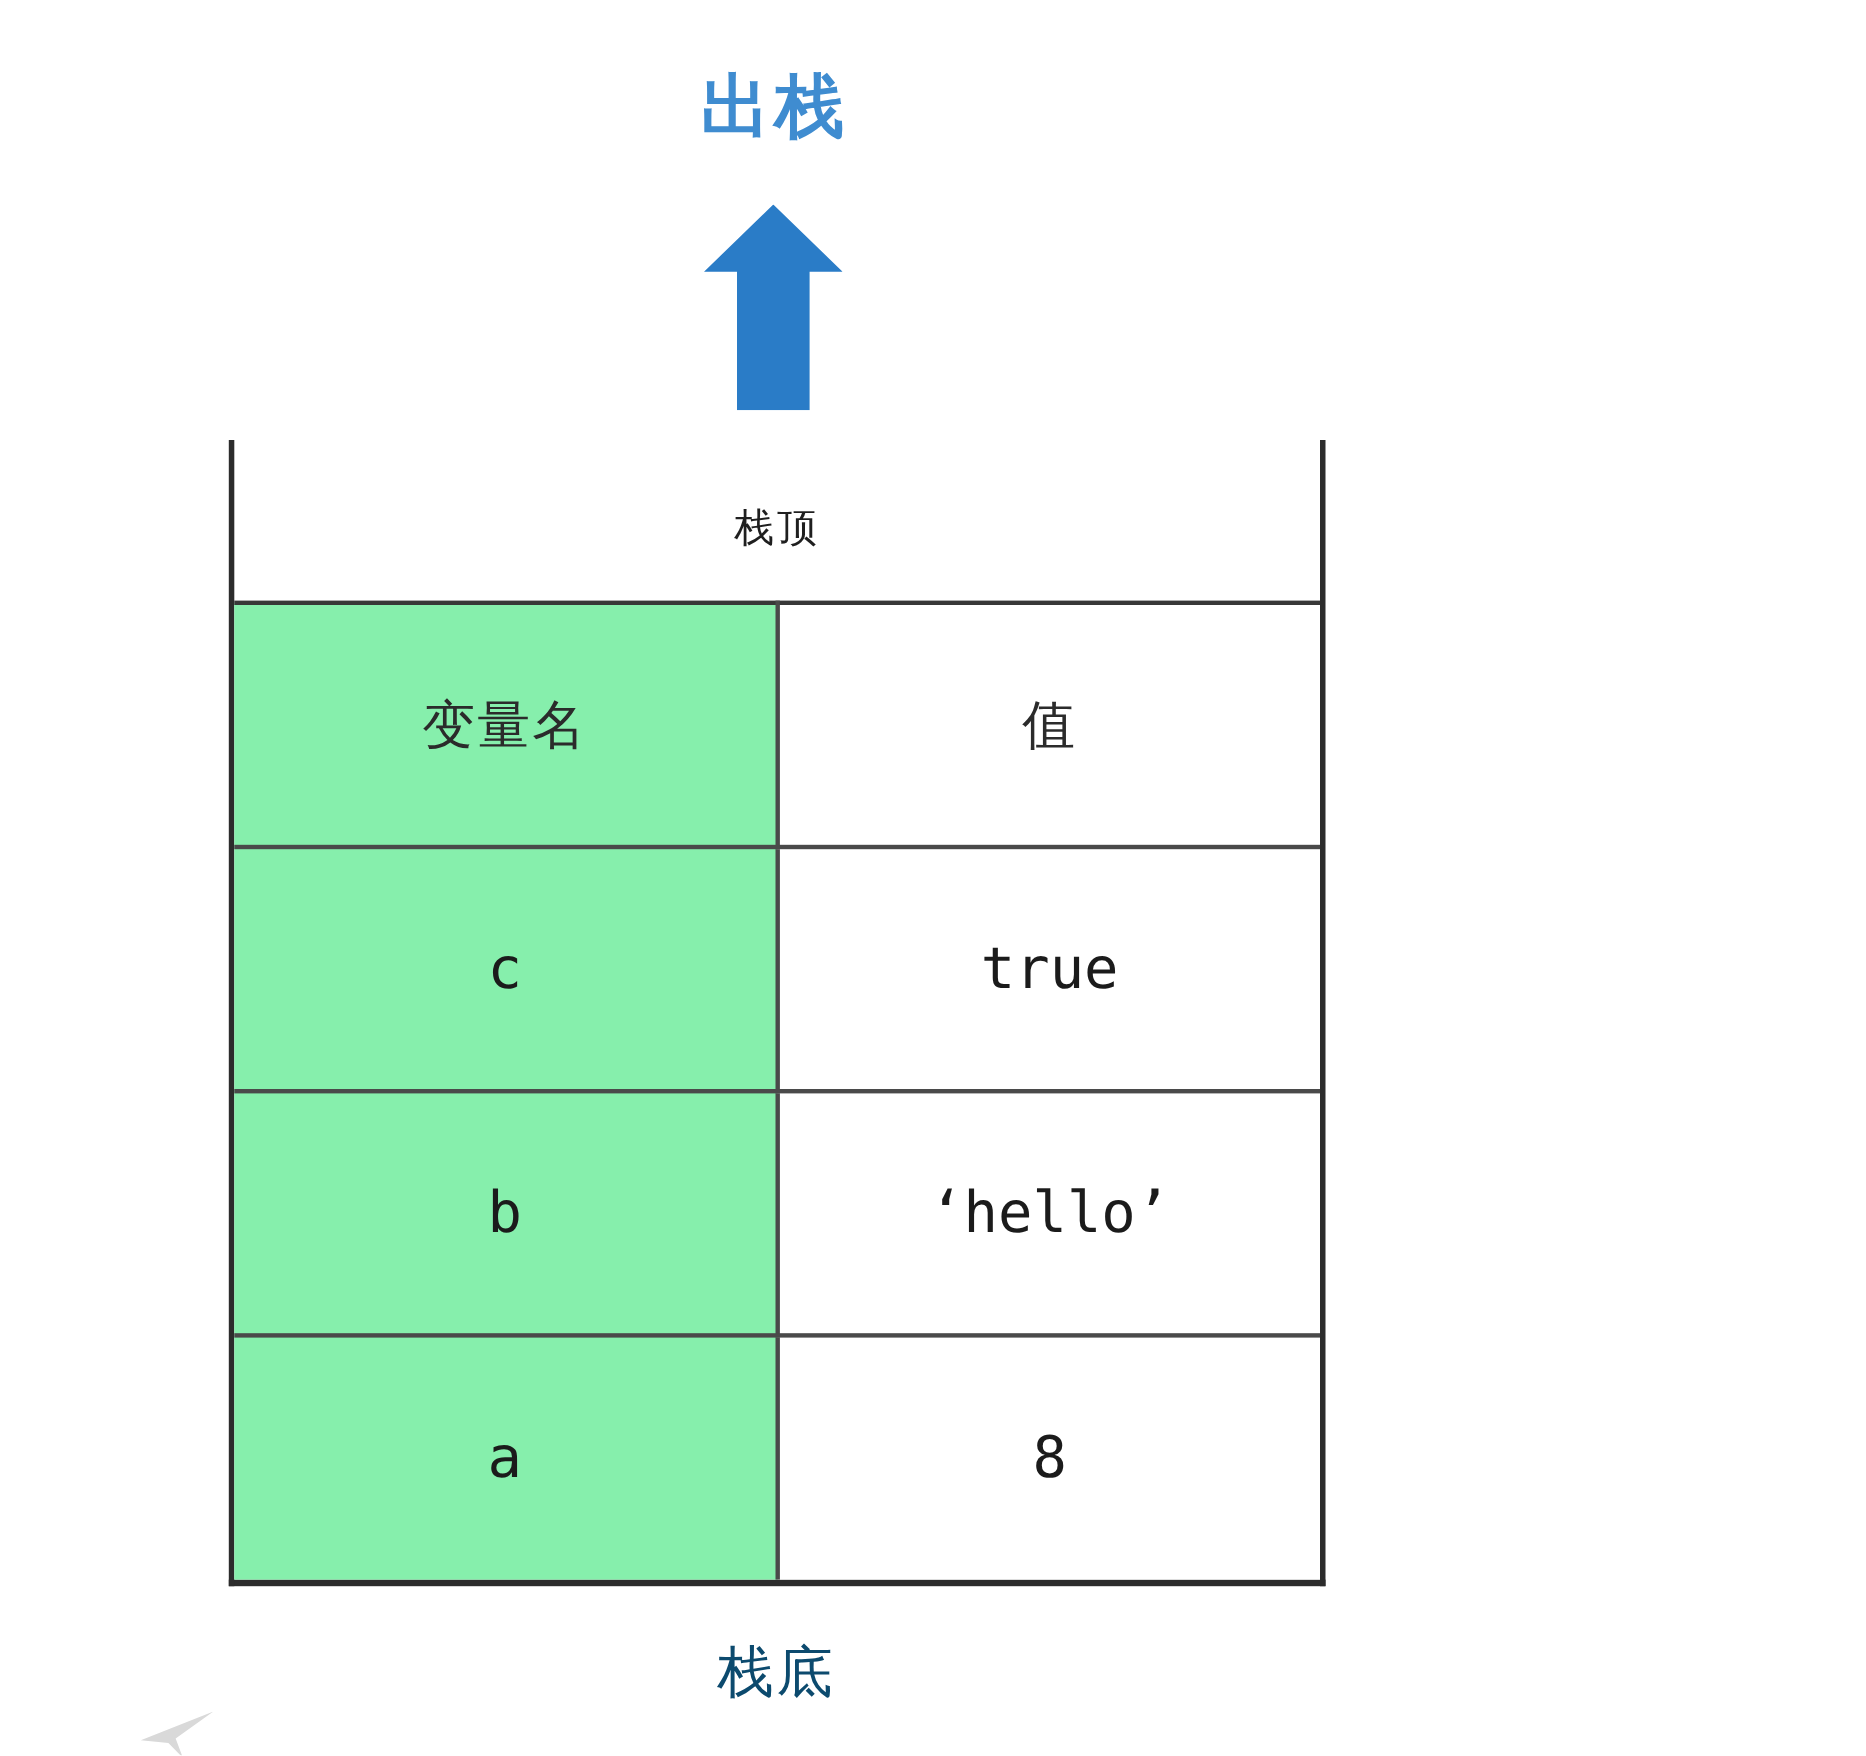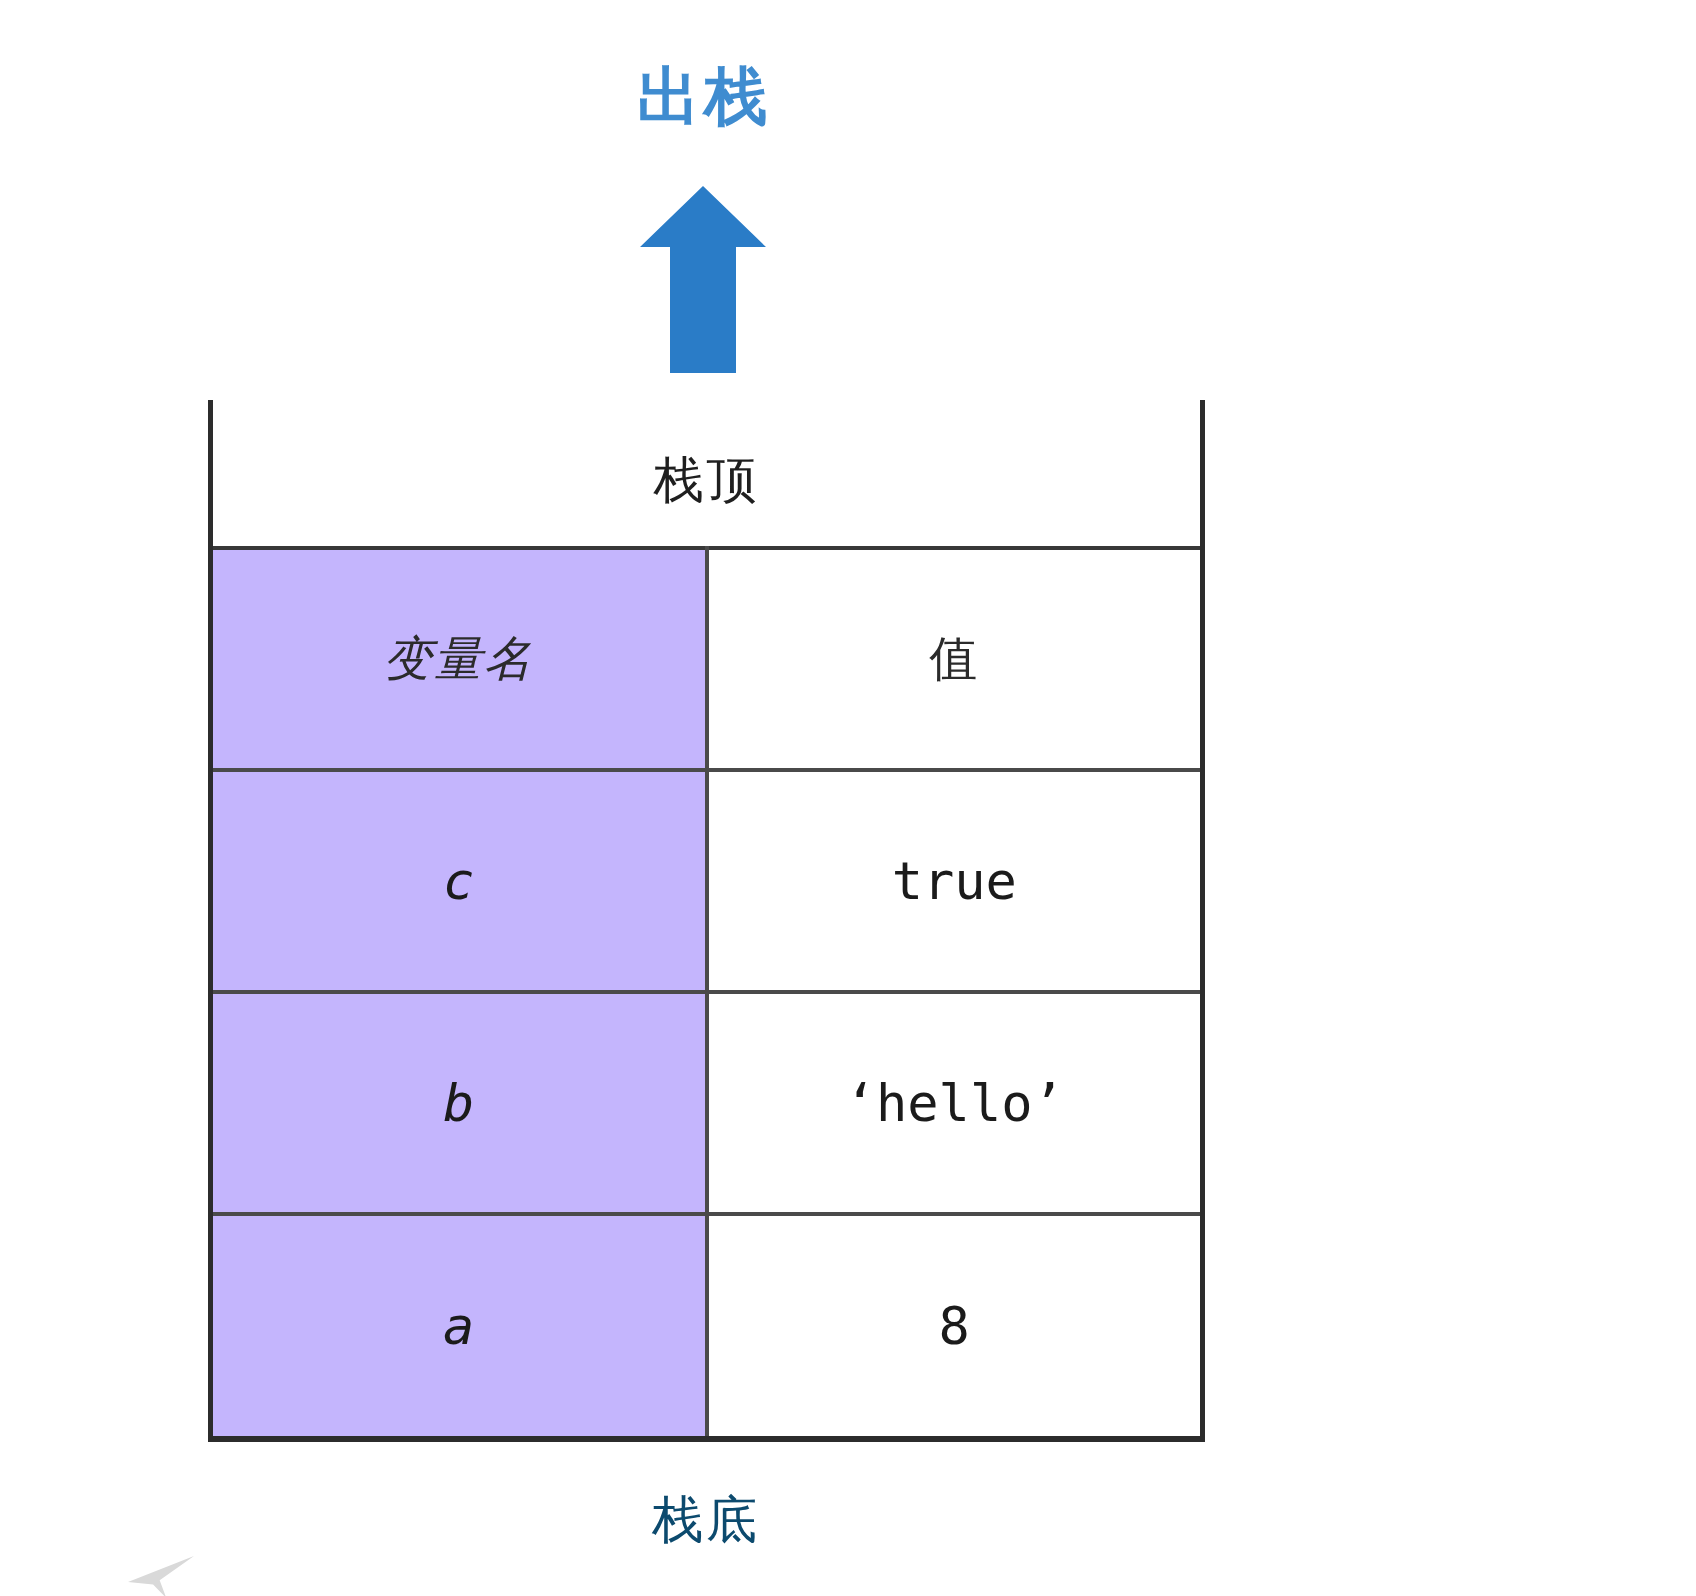--- a/index.html
+++ b/index.html
@@ -53,21 +53,21 @@
     border-bottom: 6px solid #2C2C2C;
     background: #ffffff;
   }
   .stack-top-zone {
     height: 146px;
     display: flex;
     align-items: center;
     justify-content: center;
   }
   .stack-top-label {
-    font-size: 50px;
+    font-size: 36px;
     color: #1F1F1F;
     letter-spacing: 3px;
     padding-top: 14px;
   }
 
   
   .var-table {
     width: 100%;
     height: 890px;
     border-collapse: collapse;
@@ -78,21 +78,21 @@
     text-align: center;
     vertical-align: middle;
     padding: 0;
   }
   .var-table tr:first-child > * { border-top: 4px solid #383838; }
   .var-table th:first-child, .var-table td:first-child { border-left: none; }
   .var-table th:last-child,  .var-table td:last-child  { border-right: none; }
   .var-table tr:last-child > * { border-bottom: none; }
   .var-table tr { height: 25%; }
 
-  .name-col { background: #c4b5fd; font-style: italic; }
+  .name-col { background: #86efac; }
   .val-col  { background: #FFFFFF; }
 
   .var-table th {
     font-size: 48px;
     font-weight: 400;
     color: #2B2B2B;
     letter-spacing: 2px;
   }
   .var-table td {
     font-family: "DejaVu Sans Mono", "Liberation Mono", monospace;

